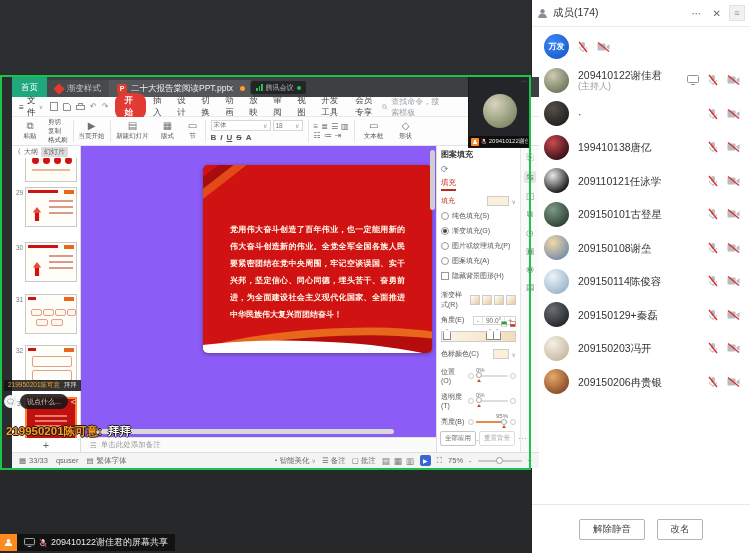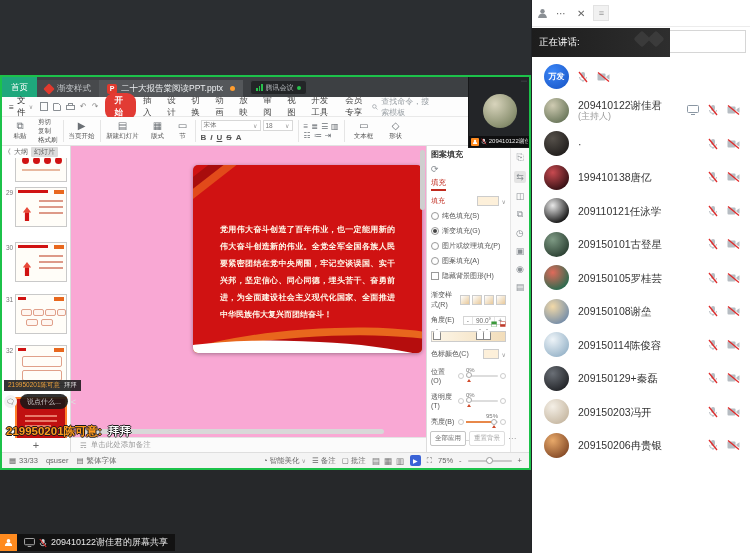--- a/index.html
+++ b/index.html
@@ -7,21 +7,21 @@
     position:relative;width:750px;height:553px;overflow:hidden;
     background:#2a2d30;font-family:"Liberation Sans","DejaVu Sans",sans-serif;
     -webkit-font-smoothing:antialiased;
   }
   
   .share-area{position:absolute;left:0;top:0;width:531px;height:553px;background:#2b2e31;}
   .share-bottom{position:absolute;left:0;top:470px;width:531px;height:83px;background:#26282a;}
   .green-frame{position:absolute;left:0;top:75px;width:531px;height:395px;
     border:2px solid #1cc24a;box-sizing:border-box;z-index:30;pointer-events:none;}
   
-  .wps{position:absolute;left:2px;top:77px;width:527px;height:391px;background:#f7f7f7;
+  .wps{position:absolute;left:12px;top:77px;width:527px;height:391px;background:#f7f7f7;
     display:flex;flex-direction:column;z-index:2;font-size:9px;color:#444;}
   .wps-tabbar{height:20px;background:#3d4043;display:flex;align-items:flex-end;flex:none;}
   .tab-home{height:20px;line-height:20px;padding:0 9px;background:#1fa87c;color:#fff;font-size:8.5px;}
   .tab-doc,.tab-tpl{height:17px;display:flex;align-items:center;gap:4px;padding:0 8px;font-size:8.5px;}
   .tab-tpl{background:#47494c;color:#c2c5c8;}
   .tpl-ic{width:8px;height:8px;background:#e03a2e;transform:rotate(45deg);border-radius:1px;flex:none;}
   .tab-doc{background:#54575a;color:#eceff1;max-width:170px;}
   .doc-ic{width:10px;height:10px;background:#e03a2e;border-radius:2px;color:#fff;font-size:7px;
     font-weight:bold;text-align:center;line-height:10px;flex:none;}
   .doc-dot{width:5px;height:5px;border-radius:50%;background:#ff9d2e;flex:none;margin-left:3px;}
@@ -74,21 +74,21 @@
   .t-flag{position:absolute;right:2px;top:2px;width:10px;height:4px;background:#e8671d;}
   .t-arrows{position:absolute;left:4px;bottom:5px;width:14px;height:14px;
     background:linear-gradient(to top,#d01212 60%,#e84a3a 60%);clip-path:polygon(50% 0,80% 40%,65% 40%,65% 100%,35% 100%,35% 40%,20% 40%);}
   .t-lines i{position:absolute;right:3px;height:2px;background:#d98;display:block;}
   .t-pill{position:absolute;height:5px;border:1px solid #e0a08a;border-radius:2px;background:#fff6f0;}
   .t-para{position:absolute;left:6px;right:4px;height:9px;border:1px solid #e09;border-radius:2px;}
   .thumb-footer{height:14px;display:flex;align-items:center;justify-content:center;flex:none;
     color:#666;font-size:11px;}
   
   .center-col{flex:1;display:flex;flex-direction:column;min-width:0;}
-  .canvas{flex:1;background:#f9a8d4;position:relative;overflow:hidden;font-family:Liberation Mono, monospace;}
+  .canvas{flex:1;background:#8b5cf6;position:relative;overflow:hidden;font-family:Liberation Mono, monospace;}
   .slide{position:absolute;left:122px;top:19px;width:229px;height:188px;background:#d01212;
     border-radius:5px;overflow:hidden;box-shadow:0 1px 4px rgba(0,0,0,.35);}
   .slide-text{position:absolute;left:27px;right:27px;top:56px;color:#fff7e8;font-size:8px;
     line-height:17px;font-weight:bold;text-align:justify;z-index:3;}
   .deco-tl1{position:absolute;left:-22px;top:2px;width:75px;height:16px;background:#a80d0d;
     transform:rotate(-38deg);}
   .deco-tl2{position:absolute;left:-26px;top:14px;width:80px;height:8px;background:#e24a1a;
     transform:rotate(-38deg);}
   .wv-o{position:absolute;bottom:-34px;left:-30px;width:300px;height:58px;background:#e8671d;
     border-radius:48% 52% 0 0;transform:rotate(-4deg);}
@@ -653,34 +653,25 @@
 
   <div class="green-frame"></div>
 </div>
 
 <div class="members">
   <div class="m-header">
     <svg width="11" height="11" viewBox="0 0 10 10">
         <circle cx="5" cy="3" r="2" fill="#8a8f94"></circle>
         <path d="M1 9a4 4 0 0 1 8 0z" fill="#8a8f94"></path>
       </svg>
+    <span class="m-title">成员(174)</span>
     <span class="m-hbtn">⋯</span>
     <span class="m-hbtn">✕</span>
     <span class="m-menu">≡</span>
   </div>
-  <div class="m-searchwrap">
-    <div class="m-search"></div>
-    <div class="speaking">
-      <span>正在讲话:</span>
-      <span class="wm">
-          <i></i>
-          <i></i>
-        </span>
-    </div>
-  </div>
   <div class="m-list" id="member-list">
   <div class="m-row">
     <div class="avatar" style="background: radial-gradient(circle at 35% 30%, rgb(59, 134, 247), rgb(31, 95, 208) 75%);">
           <span class="av-txt">万发</span>
         </div>
     <div class="m-icons">
 
       <svg width="10" height="12" viewBox="0 0 10 12">
             <rect x="3" y="1" width="4" height="6" rx="2" fill="#b6bcc2"></rect>
             <path d="M1.5 6a3.5 3.5 0 0 0 7 0" stroke="#b6bcc2" fill="none"></path>
@@ -811,43 +802,20 @@
             <line x1="1" y1="1" x2="9" y2="11" stroke="#e02b2b" stroke-width="1.3"></line>
           </svg>
       <svg width="13" height="10" viewBox="0 0 13 10">
             <rect x="0.5" y="1.5" width="8" height="7" rx="1" fill="#b6bcc2"></rect>
             <path d="M9.5 4.2l3-2v5.6l-3-2z" fill="#b6bcc2"></path>
             <line x1="1" y1="0.5" x2="12" y2="9.5" stroke="#e02b2b" stroke-width="1.3"></line>
           </svg>
     </div>
   </div>
 
-  <div class="m-row">
-    <div class="avatar" style="background: radial-gradient(circle at 35% 30%, rgb(224, 106, 90), rgb(46, 107, 79) 75%);">
-          <span class="av-txt"></span>
-        </div>
-    <div class="m-names">
-      <div class="m-name">209150105罗桂芸</div>
-
-    </div>
-    <div class="m-icons">
-
-      <svg width="10" height="12" viewBox="0 0 10 12">
-            <rect x="3" y="1" width="4" height="6" rx="2" fill="#b6bcc2"></rect>
-            <path d="M1.5 6a3.5 3.5 0 0 0 7 0" stroke="#b6bcc2" fill="none"></path>
-            <line x1="5" y1="9.5" x2="5" y2="11" stroke="#b6bcc2"></line>
-            <line x1="1" y1="1" x2="9" y2="11" stroke="#e02b2b" stroke-width="1.3"></line>
-          </svg>
-      <svg width="13" height="10" viewBox="0 0 13 10">
-            <rect x="0.5" y="1.5" width="8" height="7" rx="1" fill="#b6bcc2"></rect>
-            <path d="M9.5 4.2l3-2v5.6l-3-2z" fill="#b6bcc2"></path>
-            <line x1="1" y1="0.5" x2="12" y2="9.5" stroke="#e02b2b" stroke-width="1.3"></line>
-          </svg>
-    </div>
-  </div>
 
 
   <div class="m-row">
     <div class="avatar" style="background: radial-gradient(circle at 35% 30%, rgb(242, 217, 168), rgb(122, 144, 168) 75%);">
           <span class="av-txt"></span>
         </div>
     <div class="m-names">
       <div class="m-name">209150108谢垒</div>
 
     </div>
@@ -956,13 +924,17 @@
             <line x1="1" y1="1" x2="9" y2="11" stroke="#e02b2b" stroke-width="1.3"></line>
           </svg>
       <svg width="13" height="10" viewBox="0 0 13 10">
             <rect x="0.5" y="1.5" width="8" height="7" rx="1" fill="#b6bcc2"></rect>
             <path d="M9.5 4.2l3-2v5.6l-3-2z" fill="#b6bcc2"></path>
             <line x1="1" y1="0.5" x2="12" y2="9.5" stroke="#e02b2b" stroke-width="1.3"></line>
           </svg>
     </div>
   </div>
 </div>
+  <div class="m-footer">
+    <span class="f-btn f-unmute">解除静音</span>
+    <span class="f-btn f-rename">改名</span>
+  </div>
 </div>
 
 </body></html>

